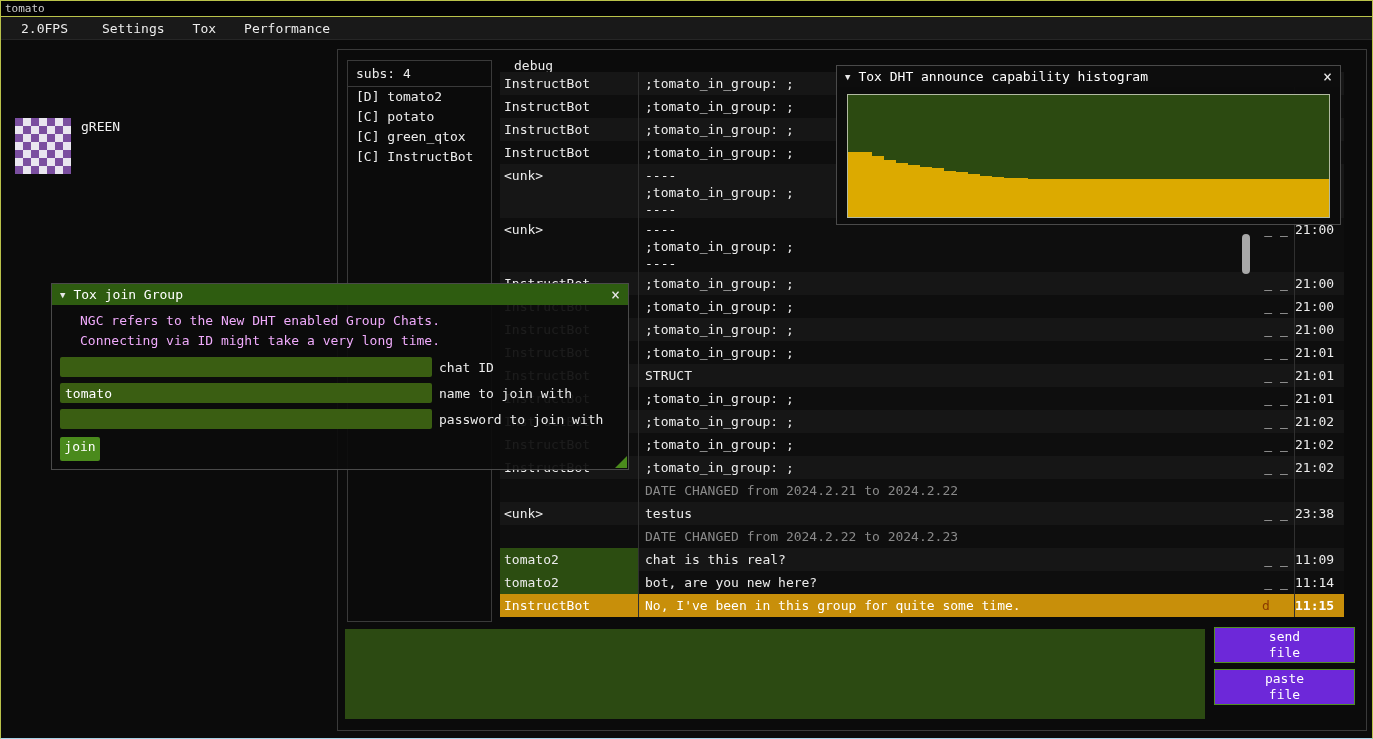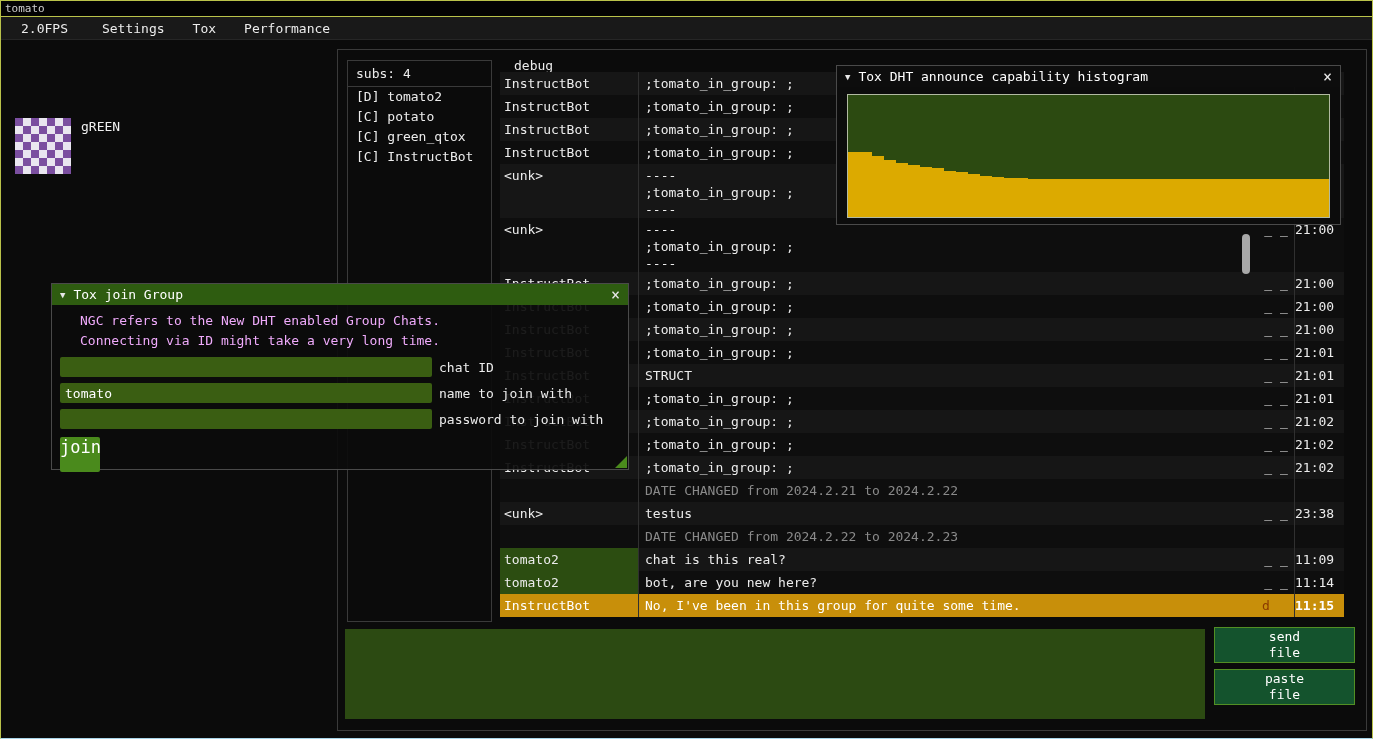--- a/index.html
+++ b/index.html
@@ -43,21 +43,21 @@
   .chat-row.system { color:#8a8a8a; }
   .chat-row.highlight { background:#c88f0a; color:#ffffff; }
   .chat-row.highlight .cell-time { font-weight:bold; }
   .chat-row.highlight .cell-flags { color:#8a3a00; text-align:left; padding-left:4px; }
   .chat-scrollbar { position:absolute; left:904px; top:184px; width:8px; height:40px;
                     background:#a8a8a8; border-radius:4px; }
 
   .compose { position:absolute; left:7px; top:579px; width:860px; height:90px;
              background:#2c4a12; border:none; resize:none; color:#fff;
              font-family:inherit; font-size:13px; padding:6px; outline:none; }
-  .file-btn { position:absolute; left:876px; width:141px; height:36px; background:#14532d;
+  .file-btn { position:absolute; left:876px; width:141px; height:36px; background:#6d28d9;
               border:1px solid #528f24; color:#fff; font-family:inherit; font-size:13px;
               white-space:pre-line; line-height:16px; text-align:center; padding:0; cursor:default; }
   .send-btn { top:577px; } .paste-btn { top:619px; }
 
   
   .float-win { position:absolute; background:rgba(12,12,12,0.93);
                border:1px solid rgba(150,150,150,0.45); }
   .win-titlebar { height:21px; display:flex; align-items:center; padding:0 8px;
                   color:#fff; font-size:13px; }
   .collapse-arrow { font-size:9px; margin-right:8px; color:#e8e8e8; }
@@ -66,22 +66,22 @@
 
   .join-window { left:50px; top:282px; width:578px; height:187px; z-index:20; }
   .join-window .win-titlebar { background:#2e5c10; }
   .jw-body { padding:6px 8px; }
   .jw-desc { color:#f0abfc; font-size:13px; line-height:20px;margin-left:20px; }
   .jw-field-row { display:flex; align-items:center; margin-top:6px; }
   .jw-input { width:372px; height:20px; background:#3a5e12; border:none; border-radius:2px;
               color:#fff; font-family:inherit; font-size:13px; padding:0 5px;
               margin-right:7px; outline:none; }
   .jw-label { color:#ececec; font-size:13px; white-space:nowrap; }
-  .jw-join-btn { margin-top:8px; width:40px; height:35px; background:#4a8a1c; border-radius:2px;
-                 color:#fff; font-size:17px; text-align:center; line-height:20px; cursor:default; }
+  .jw-join-btn { margin-top:8px; width:40px; height:24px; background:#4a8a1c; border-radius:2px;
+                 color:#fff; font-size:13px; text-align:center; line-height:20px; cursor:default; }
   .resize-grip { position:absolute; right:1px; bottom:1px; width:0; height:0;
                  border-left:12px solid transparent; border-bottom:12px solid #4a8a1c; }
 
   .hist-window { left:835px; top:64px; width:505px; height:160px; z-index:10; }
   .hist-window .win-titlebar { background:#0d0d0d; }
   .hist-plot { position:absolute; left:10px; top:28px; width:483px; height:124px;
                background:#2c4a11; border:1px solid #b2baa2; }
   .hist-bars { display:flex; align-items:flex-end; width:100%; height:100%; }
   .hist-bar { flex:1; background:#dcaa00; }
 </style>

